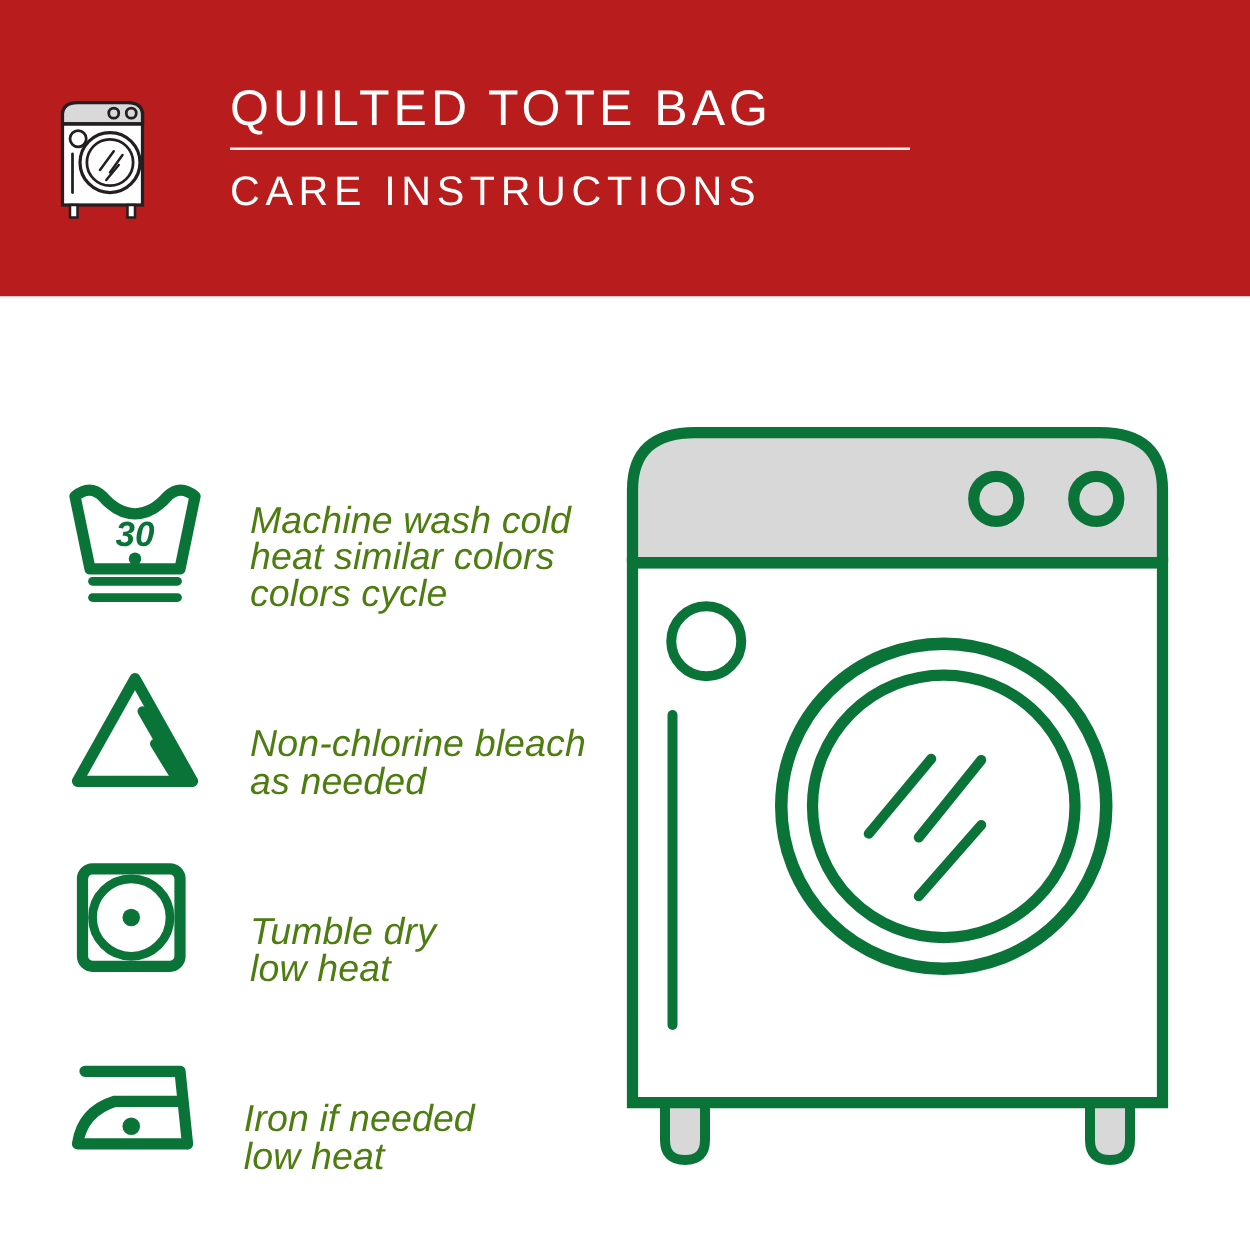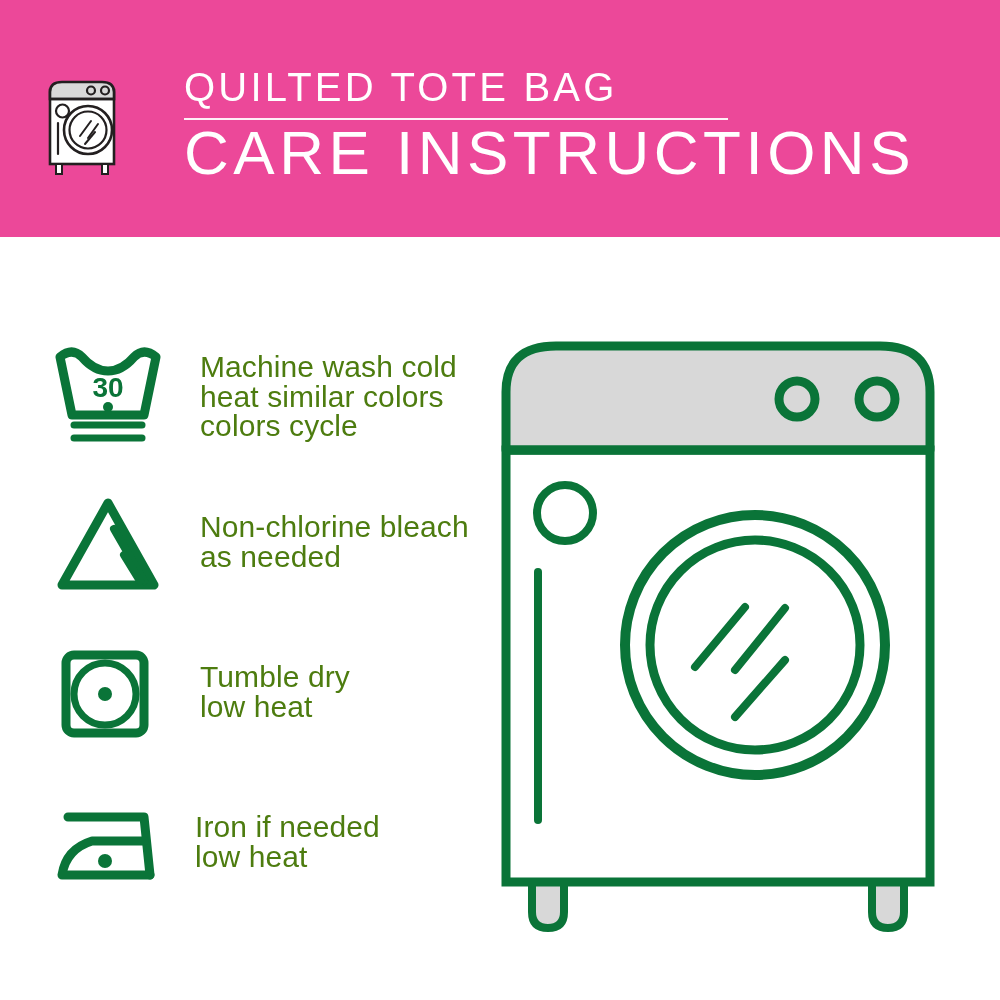--- a/index.html
+++ b/index.html
@@ -20,21 +20,21 @@
     background: #ffffff;
   }
 
   
   .header-band {
     position: absolute;
     left: 0;
     top: 0;
     width: 1000px;
     height: 237px;
-    background: #ec4899;
+    background: #b91c1c;
   }
   .header-inner {
     position: absolute;
     left: 44px;
     top: 62px;
     width: 920px;
     height: 130px;
   }
   .header-logo {
     position: absolute;
@@ -59,39 +59,40 @@
   }
   .title-rule {
     width: 544px;
     height: 2px;
     background: #ffffff;
     opacity: 0.92;
     margin: 6px 0 4px 0;
   }
   .title-line2 {
     color: #ffffff;
-    font-size: 62px;
+    font-size: 33px;
     line-height: 58px;
     letter-spacing: 4.5px;
     font-weight: 400;
     white-space: nowrap;
   }
 
   
   .care-list {
     position: absolute;
     left: 48px;
     top: 340px;
     width: 430px;
   }
   .care-row {
     position: relative;
     display: flex;
-    align-items: flex-start;
+    align-items: flex-end;
     height: 150px;
+    font-style: italic;
   }
   .care-symbol {
     width: 120px;
     min-width: 120px;
     height: 110px;
     display: flex;
     align-items: center;
     justify-content: center;
   }
   .care-text {

